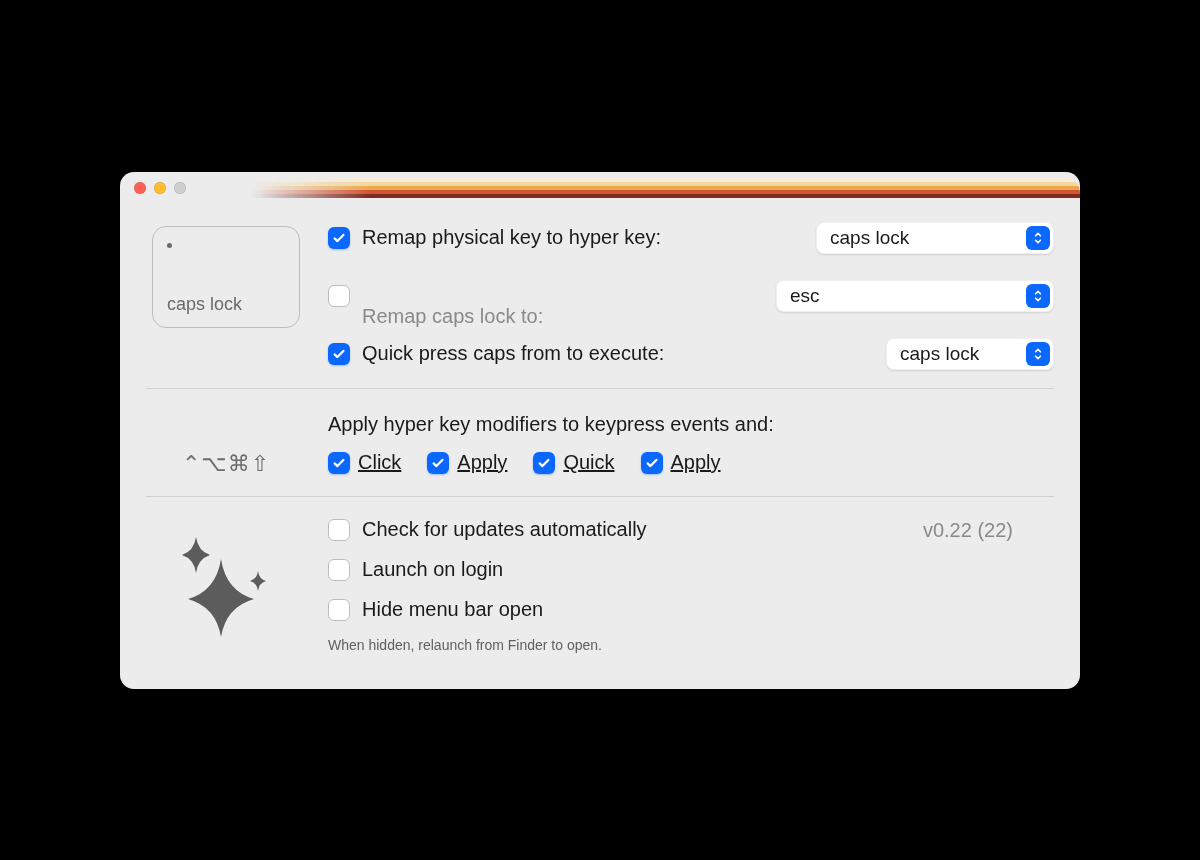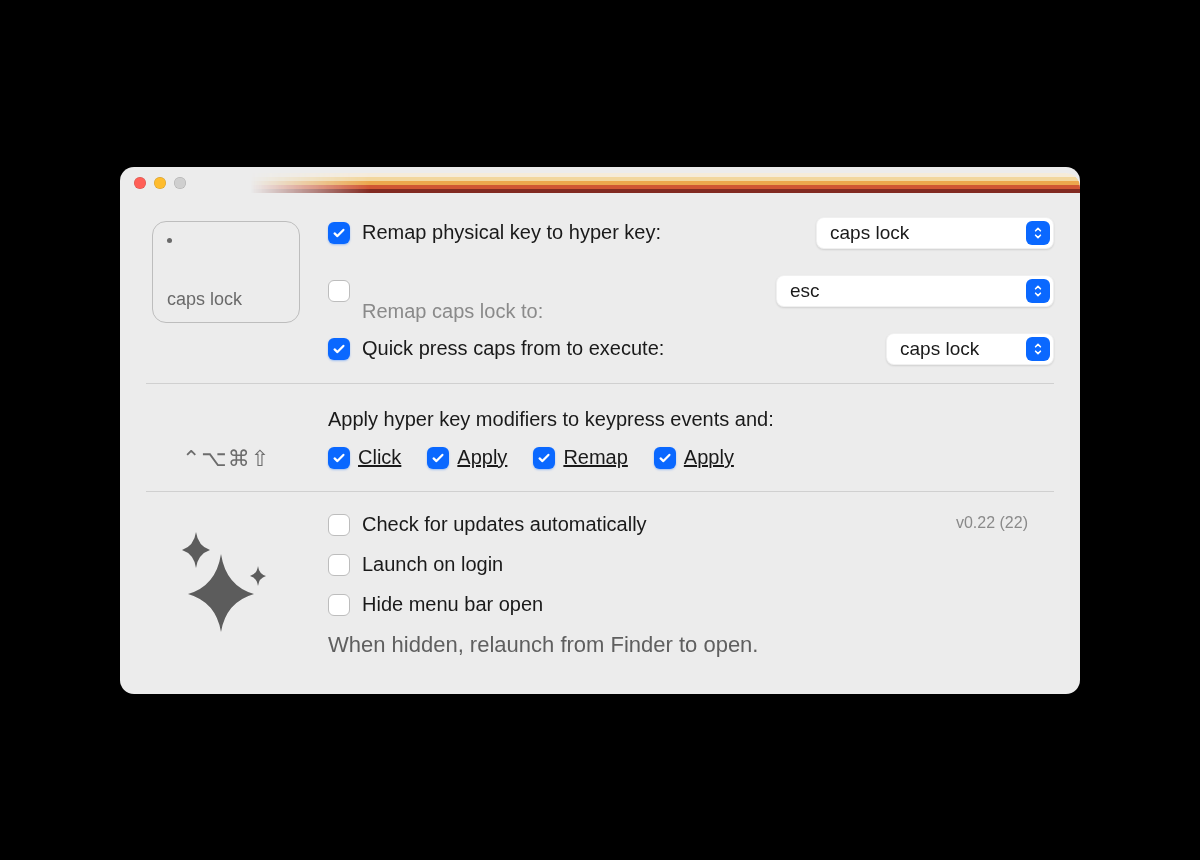--- a/index.html
+++ b/index.html
@@ -118,22 +118,22 @@
   .dd.lg { min-width: 260px; align-items: center; }
   .dd .dval { flex:1; white-space:nowrap; }
   .dd .chev {
     width:24px; height:24px; border-radius:6px; background:var(--accent);
     display:flex; flex-direction:column; align-items:center; justify-content:center; gap:0px;
   }
   .dd .chev svg { width:8px; height:6px; display:block;}
   .dd .chev svg path { stroke:#fff; stroke-width:2; fill:none; stroke-linecap:round; stroke-linejoin:round;}
 
   .subhead { font-size:20px; margin: 6px 0 2px 0;}
-  .hint { font-size:22px; color: var(--muted2); margin-top:2px;}
-  .version { color: var(--muted); font-size:16px; position:absolute; right:26px; margin-top:4px;}
+  .hint { font-size:14px; color: var(--muted2); margin-top:2px;}
+  .version { color: var(--muted); font-size:20px; position:absolute; right:41px; margin-top:4px;}
 
   .checks-inline { display:flex; gap:26px; flex-wrap:wrap;text-decoration:underline; }
   .checks-inline .row { gap:8px; }
 
   .s3-body { position: relative; }
 </style>
 </head>
 <body>
 
 <div class="center">
@@ -242,21 +242,21 @@
                   </svg>
                 </div>
                 <div class="label">Apply</div>
               </div>
               <div class="row">
                 <div class="cb on">
                   <svg viewBox="0 0 16 16">
                     <path d="M3 8.5 L6.2 11.5 L13 4.5"></path>
                   </svg>
                 </div>
-                <div class="label">Remap</div>
+                <div class="label">Quick</div>
               </div>
               <div class="row">
                 <div class="cb on">
                   <svg viewBox="0 0 16 16">
                     <path d="M3 8.5 L6.2 11.5 L13 4.5"></path>
                   </svg>
                 </div>
                 <div class="label">Apply</div>
               </div>
             </div>

